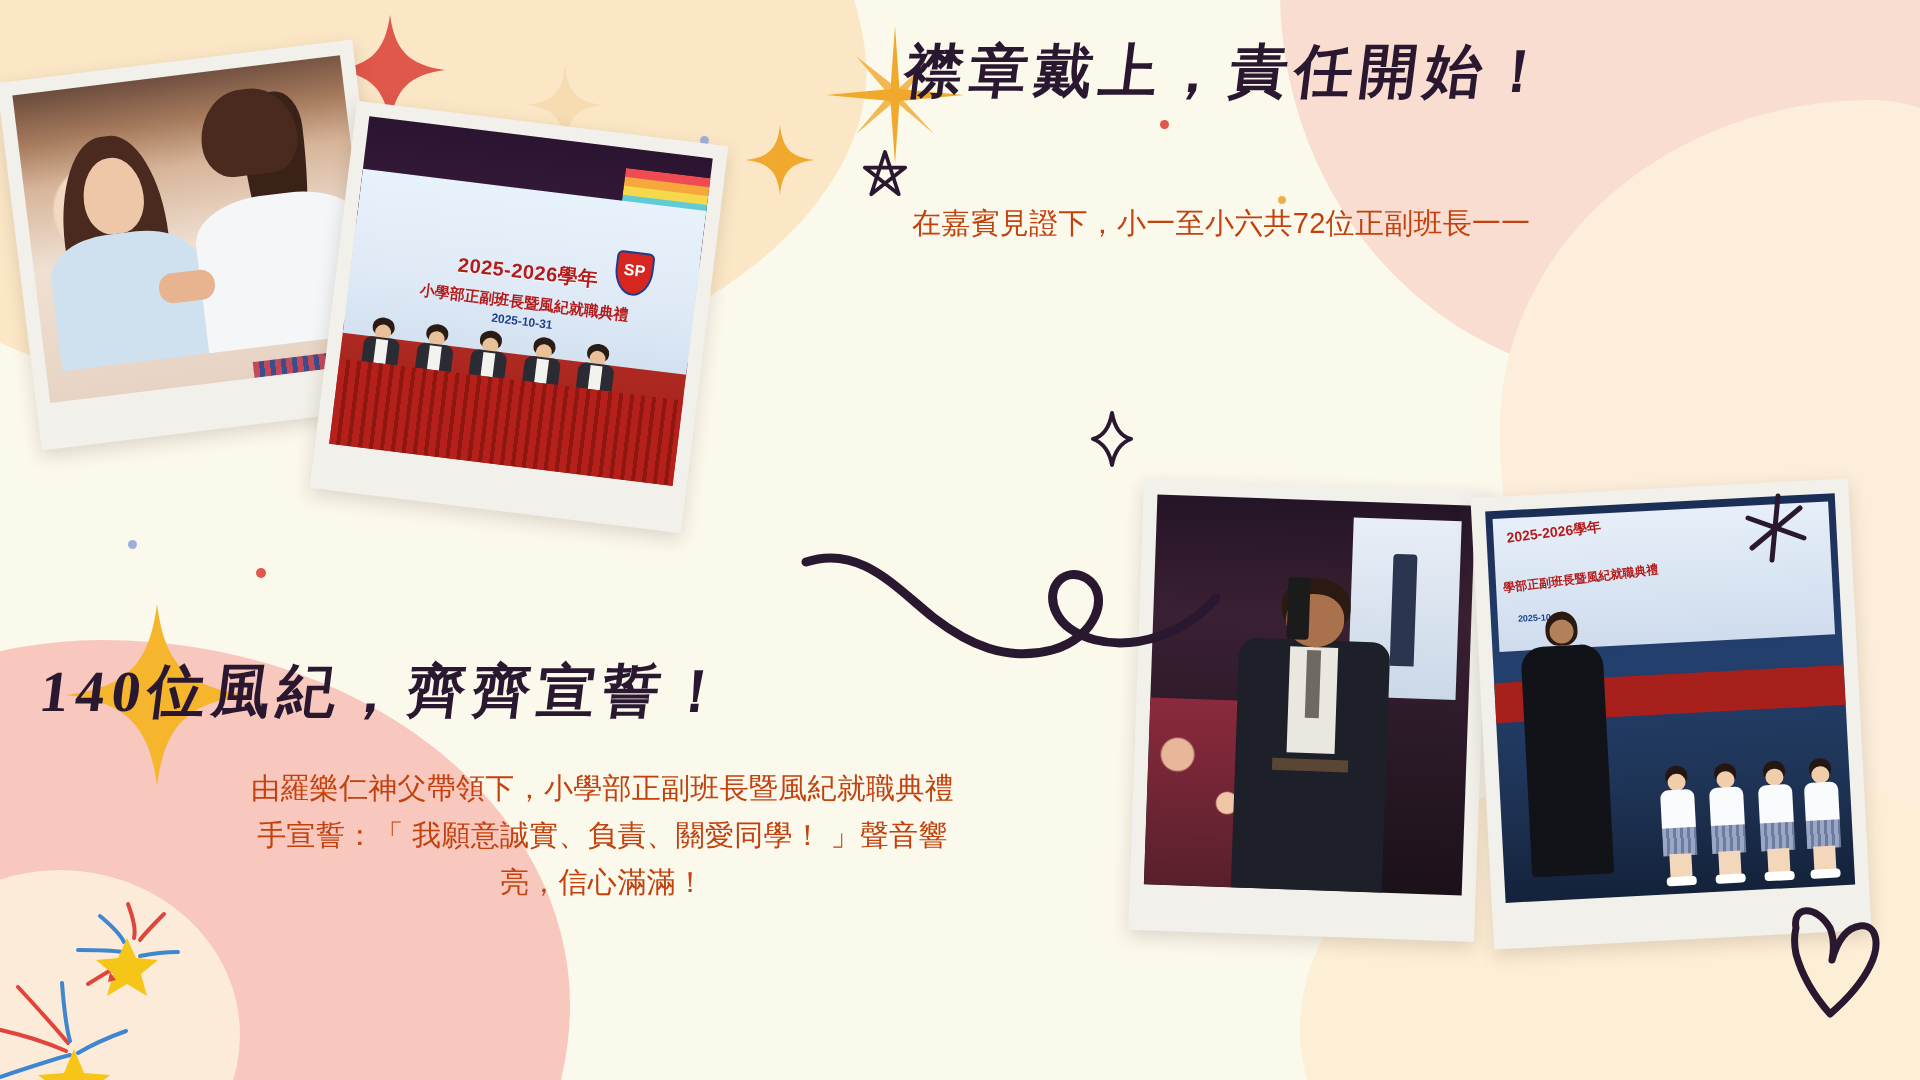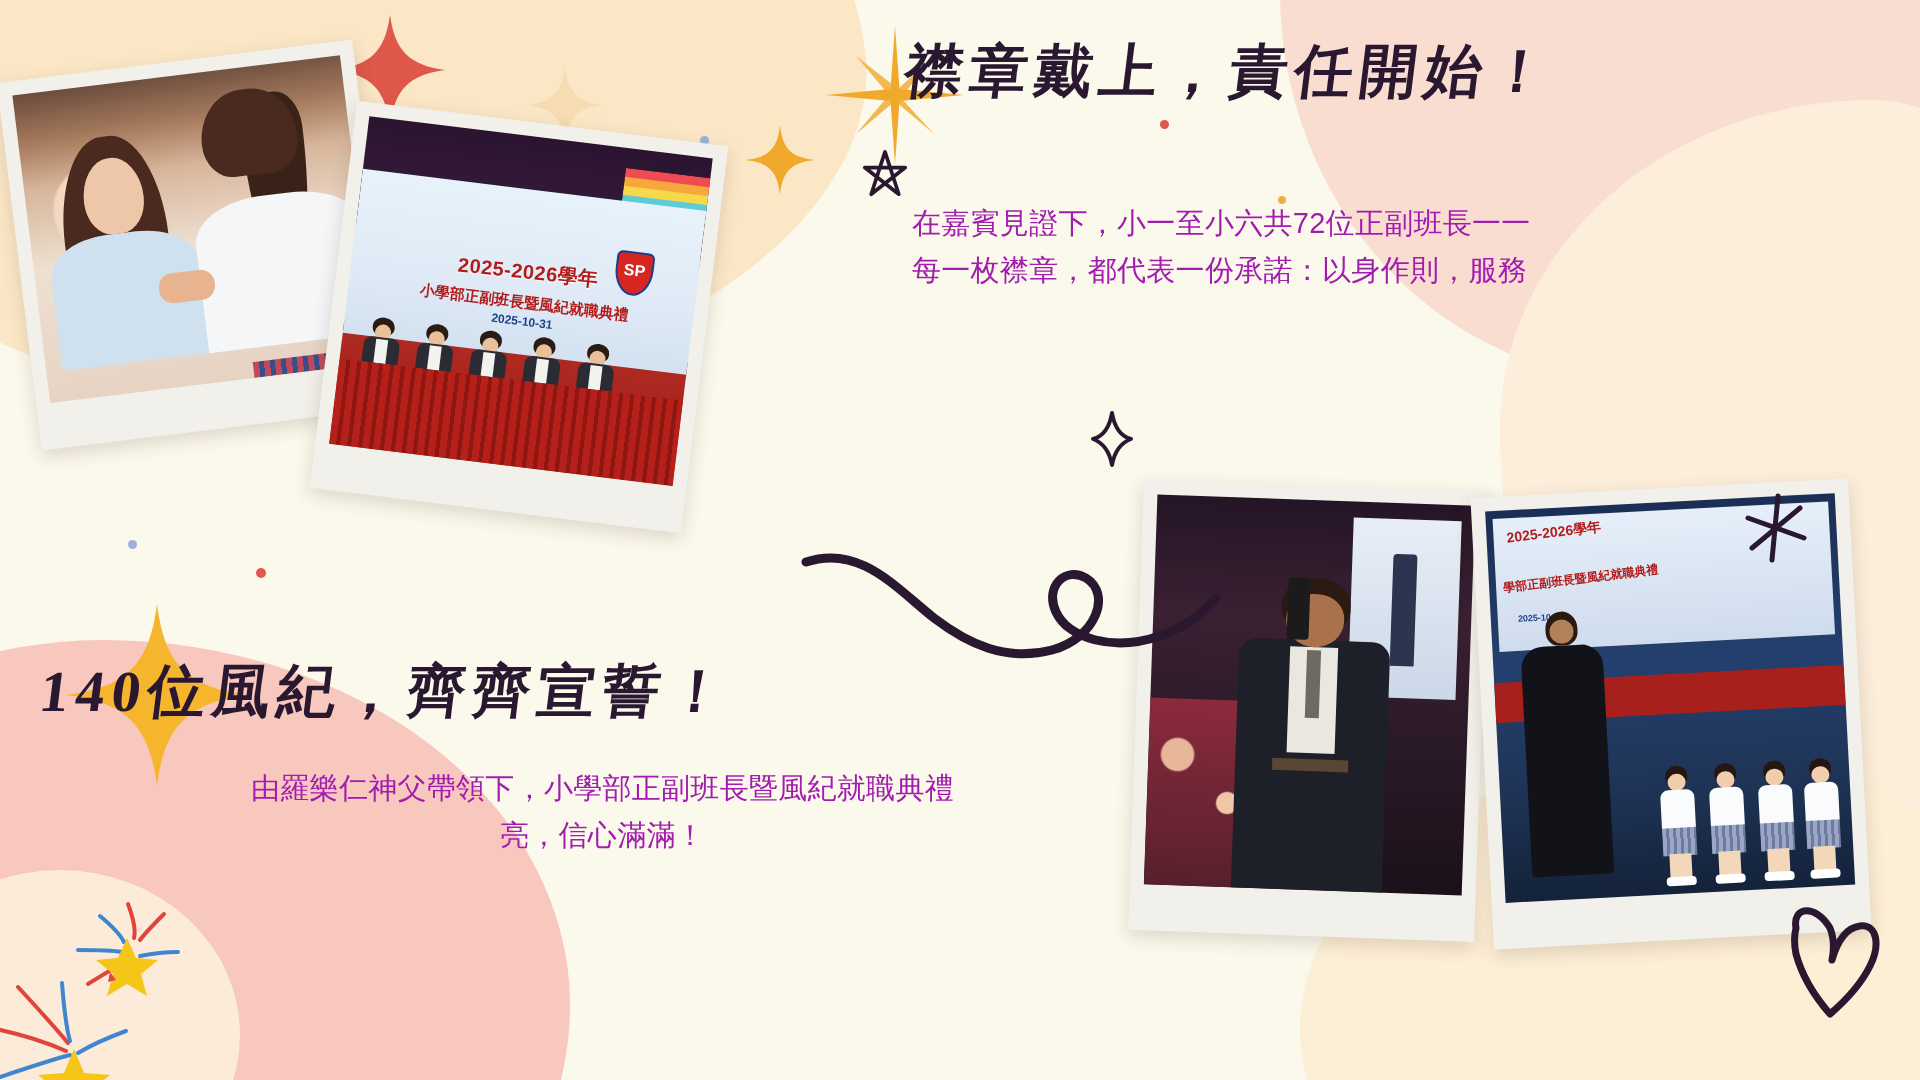--- a/index.html
+++ b/index.html
@@ -171,21 +171,21 @@
   }
   #headline-top{
     position:absolute;left:905px;top:40px;width:720px;
     font-size:58px;line-height:1.1;white-space:nowrap;
   }
   #headline-bottom{
     position:absolute;left:40px;top:660px;width:1040px;
     font-size:58px;line-height:1.1;white-space:nowrap;
   }
   .body-text{
-    color:#a21caf;
+    color:#c2410c;
     font-family:"Liberation Sans","DejaVu Sans",sans-serif;
     font-size:29px;line-height:1.62;
     letter-spacing:.01em;
   }
   #para-top{position:absolute;left:912px;top:200px;width:655px;text-align:left;}
   #para-bottom{position:absolute;left:60px;top:765px;width:1085px;text-align:center;}
 
   
   #squiggle{position:absolute;left:800px;top:540px;width:420px;height:150px;}
 
@@ -364,27 +364,27 @@
           <div class="lg"></div>
           <div class="sh2"></div>
       </div>
     </div>
   </div>
 
   <div class="hand" id="headline-top">襟章戴上，責任開始！</div>
 
   <div class="body-text" id="para-top">
     <div>在嘉賓見證下，小一至小六共72位正副班長一一</div>
-    <div>每一枚襟章，都代表一份承諾：以身作則，服務</div>
   </div>
 
   <div class="hand" id="headline-bottom">140位風紀，齊齊宣誓！</div>
 
   <div class="body-text" id="para-bottom">
     <div>由羅樂仁神父帶領下，小學部正副班長暨風紀就職典禮</div>
+    <div>手宣誓：「 我願意誠實、負責、關愛同學！ 」聲音響</div>
     <div>亮，信心滿滿！</div>
   </div>
 
   <div class="doodle" style="left:862px;top:148px;">
     <svg width="46" height="52" viewBox="0 0 50 56">
         <path d="M25 4 L40 50 L3 21 L47 21 L10 50 Z" fill="none" stroke="#2a1730" stroke-width="4" stroke-linejoin="round"></path>
       </svg>
   </div>
   <div class="doodle" style="left:1090px;top:410px;">
     <svg width="44" height="58" viewBox="0 0 44 58">

